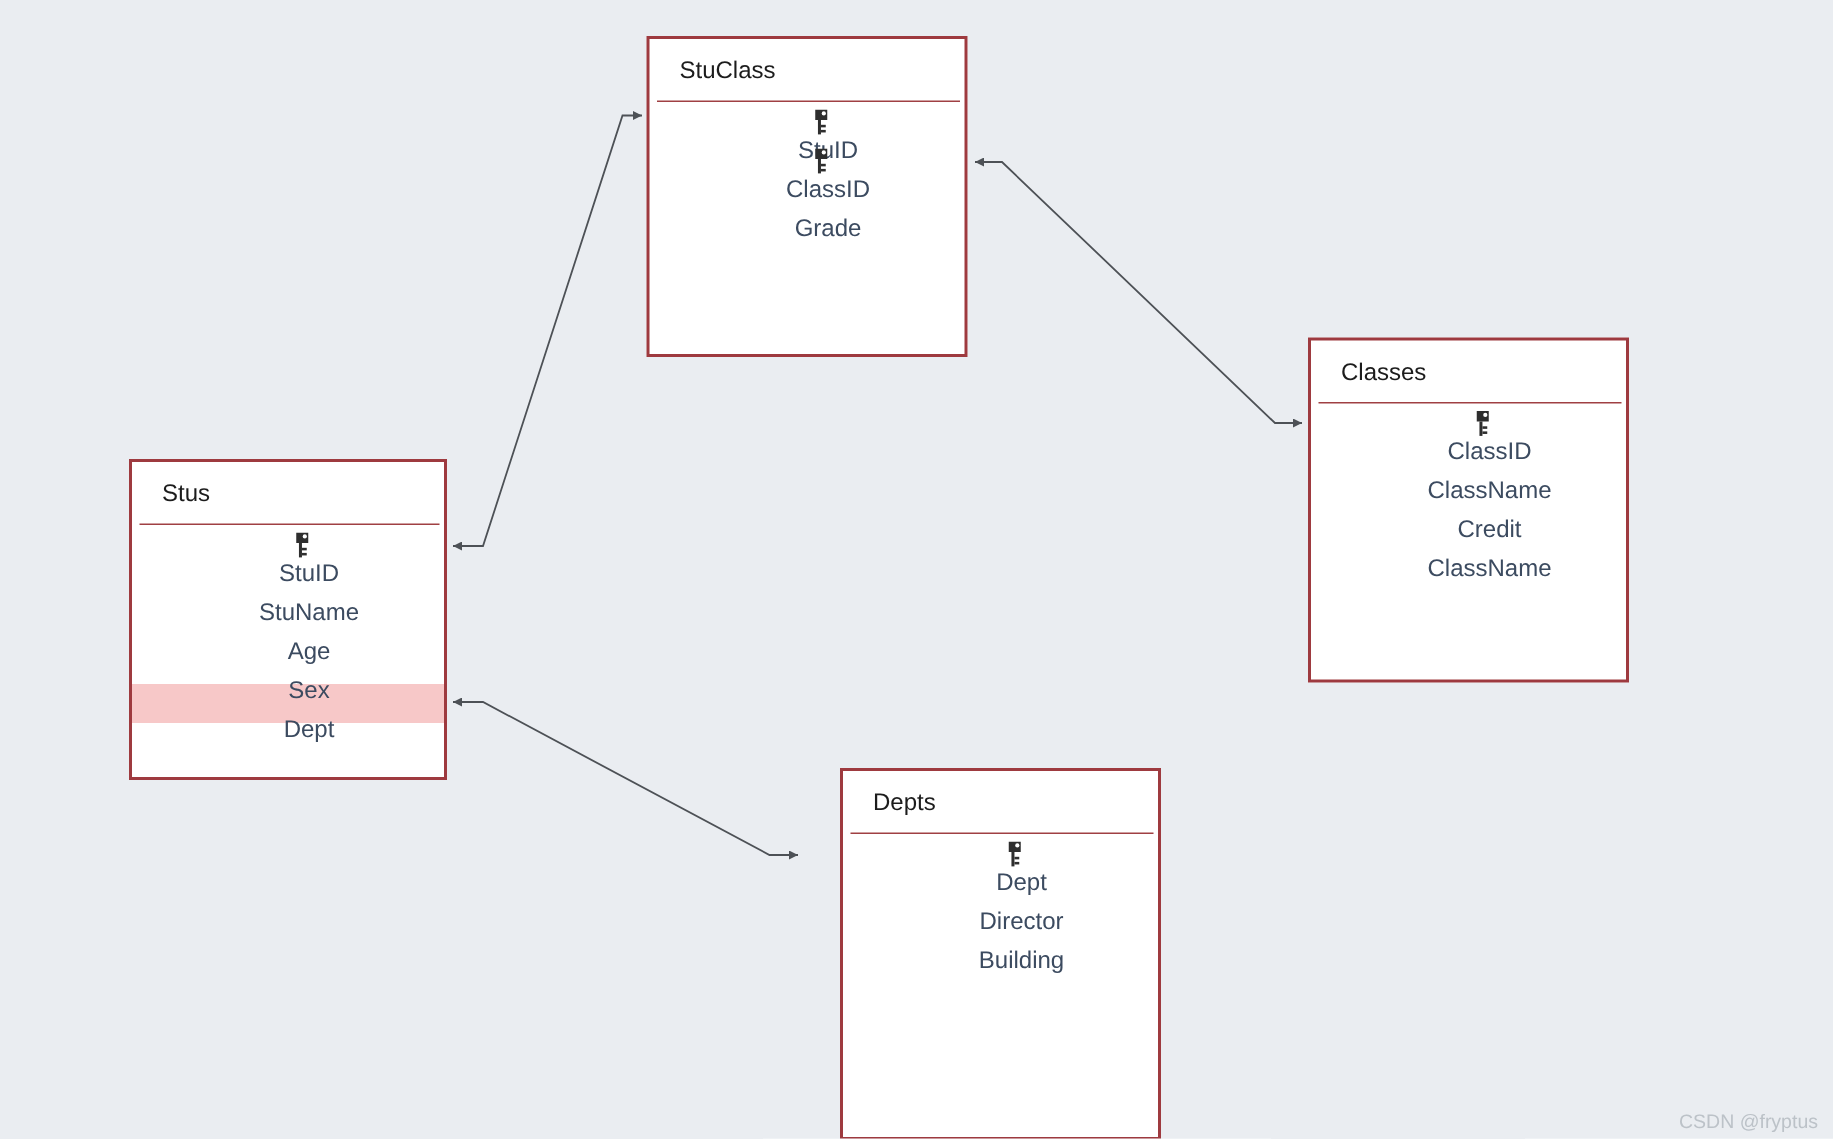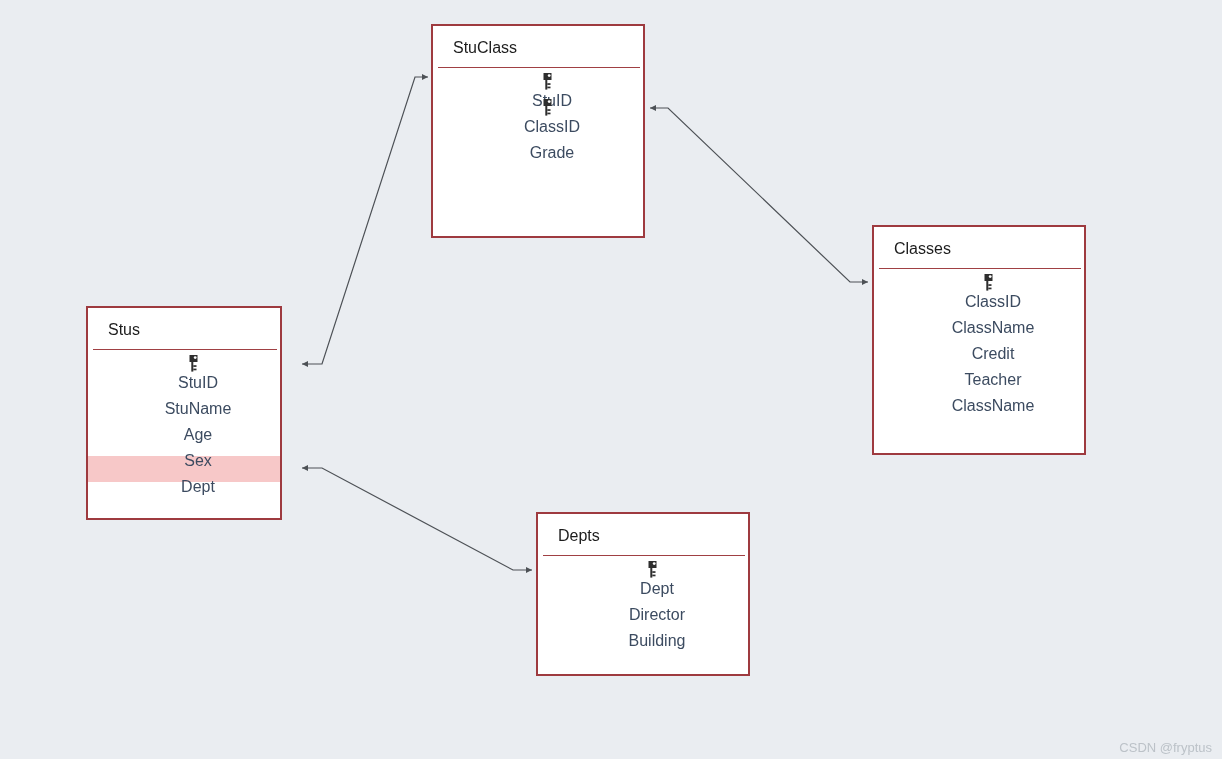--- a/index.html
+++ b/index.html
@@ -142,29 +142,25 @@
           <div class="field-row">
             <span class="key-slot"></span>
             <span class="field-label">ClassName</span>
           </div>
           <div class="field-row">
             <span class="key-slot"></span>
             <span class="field-label">Credit</span>
           </div>
           <div class="field-row">
             <span class="key-slot"></span>
-            <span class="field-label">Teacher</span>
-          </div>
-          <div class="field-row">
-            <span class="key-slot"></span>
             <span class="field-label">ClassName</span>
           </div>
         </div>
       </div>
-      <div class="table-box" style="left: 86px; top: 306px; width: 196px; height: 214px;">
+      <div class="table-box" style="left: 86px; top: 306px; width: 212px; height: 214px;">
         <div class="table-title">Stus</div>
         <div class="table-divider"></div>
         <div class="fields">
           <div class="field-row">
             <span class="key-slot">
               <svg width="12" height="17" viewBox="0 0 12 17">
                 <rect x="2.5" y="0" width="8" height="7" fill="#2e2e2e"></rect>
                 <circle cx="8.2" cy="2.6" r="1.4" fill="#ffffff"></circle>
                 <rect x="4.3" y="7" width="2" height="9.6" fill="#2e2e2e"></rect>
                 <rect x="6.3" y="10.2" width="3.2" height="1.7" fill="#2e2e2e"></rect>
@@ -184,21 +180,21 @@
           <div class="field-row">
             <span class="key-slot"></span>
             <span class="field-label">Sex</span>
           </div>
           <div class="field-row selected">
             <span class="key-slot"></span>
             <span class="field-label">Dept</span>
           </div>
         </div>
       </div>
-      <div class="table-box" style="left: 536px; top: 512px; width: 214px; height: 164px;">
+      <div class="table-box" style="left: 560px; top: 512px; width: 214px; height: 248px;">
         <div class="table-title">Depts</div>
         <div class="table-divider"></div>
         <div class="fields">
           <div class="field-row">
             <span class="key-slot">
               <svg width="12" height="17" viewBox="0 0 12 17">
                 <rect x="2.5" y="0" width="8" height="7" fill="#2e2e2e"></rect>
                 <circle cx="8.2" cy="2.6" r="1.4" fill="#ffffff"></circle>
                 <rect x="4.3" y="7" width="2" height="9.6" fill="#2e2e2e"></rect>
                 <rect x="6.3" y="10.2" width="3.2" height="1.7" fill="#2e2e2e"></rect>

